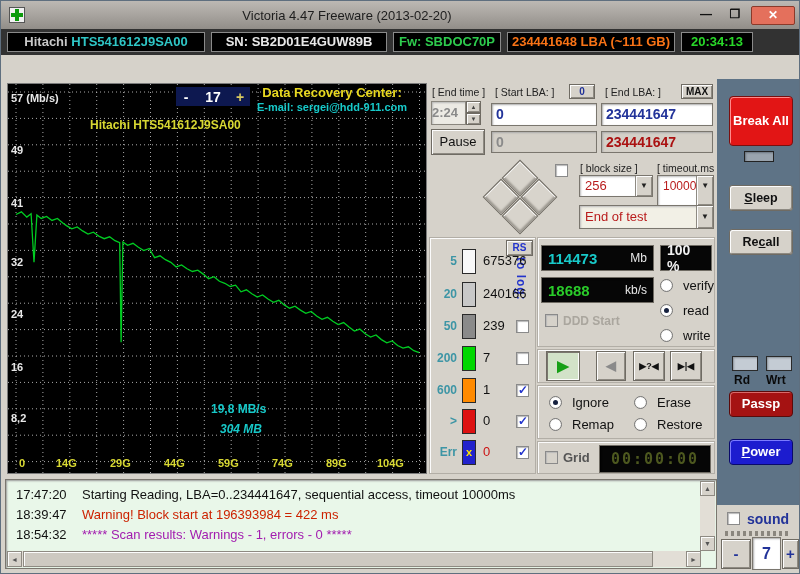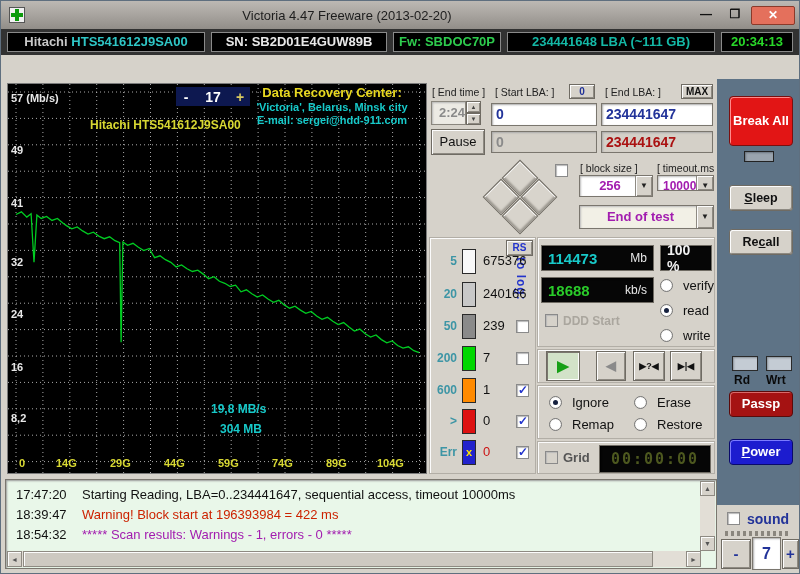--- a/index.html
+++ b/index.html
@@ -23,21 +23,21 @@
 
   
   .infobar { position:absolute; left:0; top:28px; width:800px; height:26px; background:#323232;
     display:flex; gap:6px; padding:3px 6px; }
   .seg { background:#000; border:1px solid #8a8a8a; height:20px; line-height:18px;
     text-align:center; font-size:13px; font-weight:bold; white-space:nowrap; overflow:hidden; }
   .seg.model { width:198px; color:#c8c8c8; }
   .seg.model b { color:#2fc6c6; font-weight:bold; }
   .seg.sn { width:176px; color:#e8e8e8; }
   .seg.fw { width:108px; color:#2ecc4e; }
-  .seg.lba { width:208px; color:#14b8a6; }
+  .seg.lba { width:168px; color:#f97316; }
   .seg.clock { width:72px; color:#29d929; }
 
   
   .tabbar { position:absolute; left:0; top:54px; width:800px; height:24px; background:#d6d2ca;
     border-bottom:1px solid #9a968e; }
   .tab { position:absolute; top:3px; height:21px; background:#ccc8c0; border:1px solid #8a867e;
     border-bottom:none; border-radius:3px 3px 0 0; text-align:center; font-size:12px;
     font-weight:bold; color:#1a1a1a; line-height:20px; }
   .tab.active { background:#eeebe4; height:23px; top:1px; z-index:2; }
   .radio { display:inline-block; width:13px; height:13px; border-radius:50%;
@@ -61,45 +61,45 @@
   .zoomctl { position:absolute; left:168px; top:3px; width:74px; height:19px; background:#0d1850;
     display:flex; align-items:center; color:#fff; font-weight:bold; }
   .zoomctl .zbtn { width:20px; text-align:center; font-size:14px; cursor:default; }
   .zoomctl .zval { flex:1; text-align:center; font-size:14px; }
   .zoomctl .zbtn.plus { color:#d8c860; }
   .banner { position:absolute; right:4px; top:2px; width:180px; text-align:center; line-height:1.15; }
   .banner .b1 { color:#e8d820; font-size:13px; font-weight:bold; }
   .banner .b2, .banner .b3 { color:#17c9c9; font-size:11px; font-weight:bold; }
   .drivelab { position:absolute; left:82px; top:34px; color:#d8d832; font-size:12px; font-weight:bold; }
   .avglab { position:absolute; left:203px; top:318px; color:#17c9c9; font-size:12px; font-weight:bold; }
-  .mblab  { position:absolute; left:212px; top:338px; color:#17c9c9; font-size:12px; font-weight:bold; }
+  .mblab  { position:absolute; left:212px; top:338px; color:#17c9c9; font-size:12px; font-weight:bold;font-style:italic; }
 
   
   .btn { background:#d6d2ca; border:1px solid #6f6b63;
     box-shadow:inset 1px 1px 0 #fcfcfc, inset -1px -1px 0 #8e8a82;
     text-align:center; color:#111; cursor:default; }
   .sunk { background:#fff; border:1px solid #7a766e; box-shadow:inset 1px 1px 2px #aaa; }
   .blk { background:#060606; border:1px solid #6f6b63; box-shadow:inset 1px 1px 2px #000; }
   .plabel { position:absolute; font-size:10.5px; color:#222; white-space:nowrap; }
   .pbox { position:absolute; border:1px solid #b2aea6; box-shadow:inset 1px 1px 0 #fbfbfb; }
 
   
   .midpanel { position:absolute; left:428px; top:80px; width:286px; height:394px; }
   .spinner { position:absolute; left:2px; top:20px; width:50px; height:24px; display:flex; }
-  .spinner .val { flex:1; text-align:right; line-height:22px; font-size:13px; font-weight:bold; color:#8a8a8a;
+  .spinner .val { flex:1; text-align:left; line-height:22px; font-size:13px; font-weight:bold; color:#8a8a8a;
     background:#eceae4; border:1px solid #8a867e; box-shadow:inset 1px 1px 2px #b8b8b8; }
   .spincol { width:15px; display:flex; flex-direction:column; }
   .spincol .btn { flex:1; font-size:6px; line-height:10px; color:#444; }
   .input { position:absolute; font-size:14px; font-weight:bold; line-height:21px; padding-left:4px; }
   .navy { color:#223399; }
   .curgray { background:#d4d0c8; color:#8a8a8a; }
   .curred  { background:#d4d0c8; color:#aa1111; }
   .select { position:absolute; background:#fff; border:1px solid #7a766e;
     box-shadow:inset 1px 1px 2px #bbb; display:flex; }
-  .select .sval { flex:1; font-size:13px; font-weight:bold; color:#a21caf; line-height:20px; padding-left:5px;text-align:center; }
+  .select .sval { flex:1; font-size:13px; font-weight:normal; color:#b91c1c; line-height:20px; padding-left:5px; }
   .select .sarr { width:17px; background:#d6d2ca; border-left:1px solid #8e8a82;
     box-shadow:inset 1px 1px 0 #fcfcfc, inset -1px -1px 0 #8e8a82;
     font-size:8px; text-align:center; line-height:20px; color:#222; }
   .dia { position:absolute; width:26px; height:26px; background:#d8d4cc; border:1px solid #6f6b63;
     box-shadow:inset 1px 1px 0 #f8f8f8, inset -2px -2px 2px #9a968e; transform:rotate(45deg);
     display:flex; align-items:center; justify-content:center; }
   .dia .inner { transform:rotate(-45deg); width:0; height:0; border:5px solid transparent; }
   .tri-up    { border-bottom:8px solid #18a018; margin-top:-6px; }
   .tri-down  { border-top:8px solid #18a018; margin-bottom:-6px; }
   .tri-left  { border-right:8px solid #18a018; margin-left:-6px; }
@@ -242,21 +242,20 @@
         <text class="xlab" x="382.4" y="383">104G</text>
         <polyline points="8.0,130.5 13.4,127.9 18.8,133.1 23.1,129.8 26.0,178.3 28.9,131.1 33.2,134.4 38.6,132.4 44.0,136.4 49.4,134.4 54.8,139.0 58.4,141.6 63.8,144.9 69.2,142.9 74.6,146.9 80.0,150.1 85.4,148.2 90.8,152.1 96.2,154.7 101.6,152.8 107.0,156.7 111.7,158.7 113.1,258.2 114.9,158.0 119.6,161.3 125.0,159.3 130.4,163.2 135.8,166.5 141.2,164.5 146.6,173.7 152.0,171.8 157.4,175.7 162.8,178.3 168.2,182.9 173.6,180.9 179.0,184.8 184.4,187.5 189.8,186.2 195.2,190.1 200.6,194.7 206.0,192.7 211.4,197.3 216.8,199.3 222.2,202.5 227.6,201.2 233.0,207.8 238.4,205.8 243.8,209.7 249.2,213.0 254.6,211.0 260.0,215.0 265.4,218.3 270.8,216.3 276.2,220.9 281.6,224.2 287.0,222.2 292.4,226.1 297.8,229.4 303.2,227.4 308.6,232.0 314.0,235.3 319.4,233.3 324.8,237.3 330.2,240.5 335.6,238.6 341.0,243.1 346.4,247.1 351.8,245.1 357.2,249.7 362.6,253.0 368.0,251.0 373.4,255.6 378.8,258.9 384.2,256.9 389.6,261.5 395.0,264.1 400.4,262.8 405.8,266.7 411.2,268.7" fill="none" stroke="#00cc22" stroke-width="1.3"></polyline>
       </svg>
     <div class="zoomctl">
       <span class="zbtn">-</span>
       <span class="zval">17</span>
       <span class="zbtn plus">+</span>
     </div>
     <div class="banner">
       <div class="b1">Data Recovery Center:</div>
-      <div class="b2">'Victoria', Belarus, Minsk city</div>
       <div class="b3">E-mail: sergei@hdd-911.com</div>
     </div>
     <div class="drivelab">Hitachi HTS541612J9SA00</div>
     <div class="avglab">19,8 MB/s</div>
     <div class="mblab">304 MB</div>
   </div>
 
   <div class="midpanel">
 
     <div class="pbox" style="left:0;top:156px;width:107px;height:237px"></div>
@@ -300,21 +299,21 @@
         </div>
     </div>
     <span class="cb" style="position:absolute;left:126px;top:83px"></span>
 
     <span class="plabel" style="left:151px;top:81px">[ block size ]</span>
     <div class="select" style="left:150px;top:94px;width:74px;height:22px">
       <span class="sval">256</span>
       <span class="sarr">▼</span>
     </div>
     <span class="plabel" style="left:228px;top:81px">[ timeout.ms ]</span>
-    <div class="select" style="left:228px;top:94px;width:57px;height:16px">
+    <div class="select" style="left:228px;top:94px;width:57px;height:31px">
       <span class="sval" style="font-size:12px">10000</span>
       <span class="sarr">▼</span>
     </div>
     <div class="select" style="left:150px;top:124px;width:135px;height:24px;background:#f2f0e6">
       <span class="sval" style="line-height:22px">End of test</span>
       <span class="sarr" style="line-height:22px">▼</span>
     </div>
 
     <div class="btn" style="position:absolute;left:77px;top:159px;width:27px;height:16px;font-size:10px;font-weight:bold;color:#2233cc;line-height:14px">RS</div>
     <div class="tolog">to log:</div>

